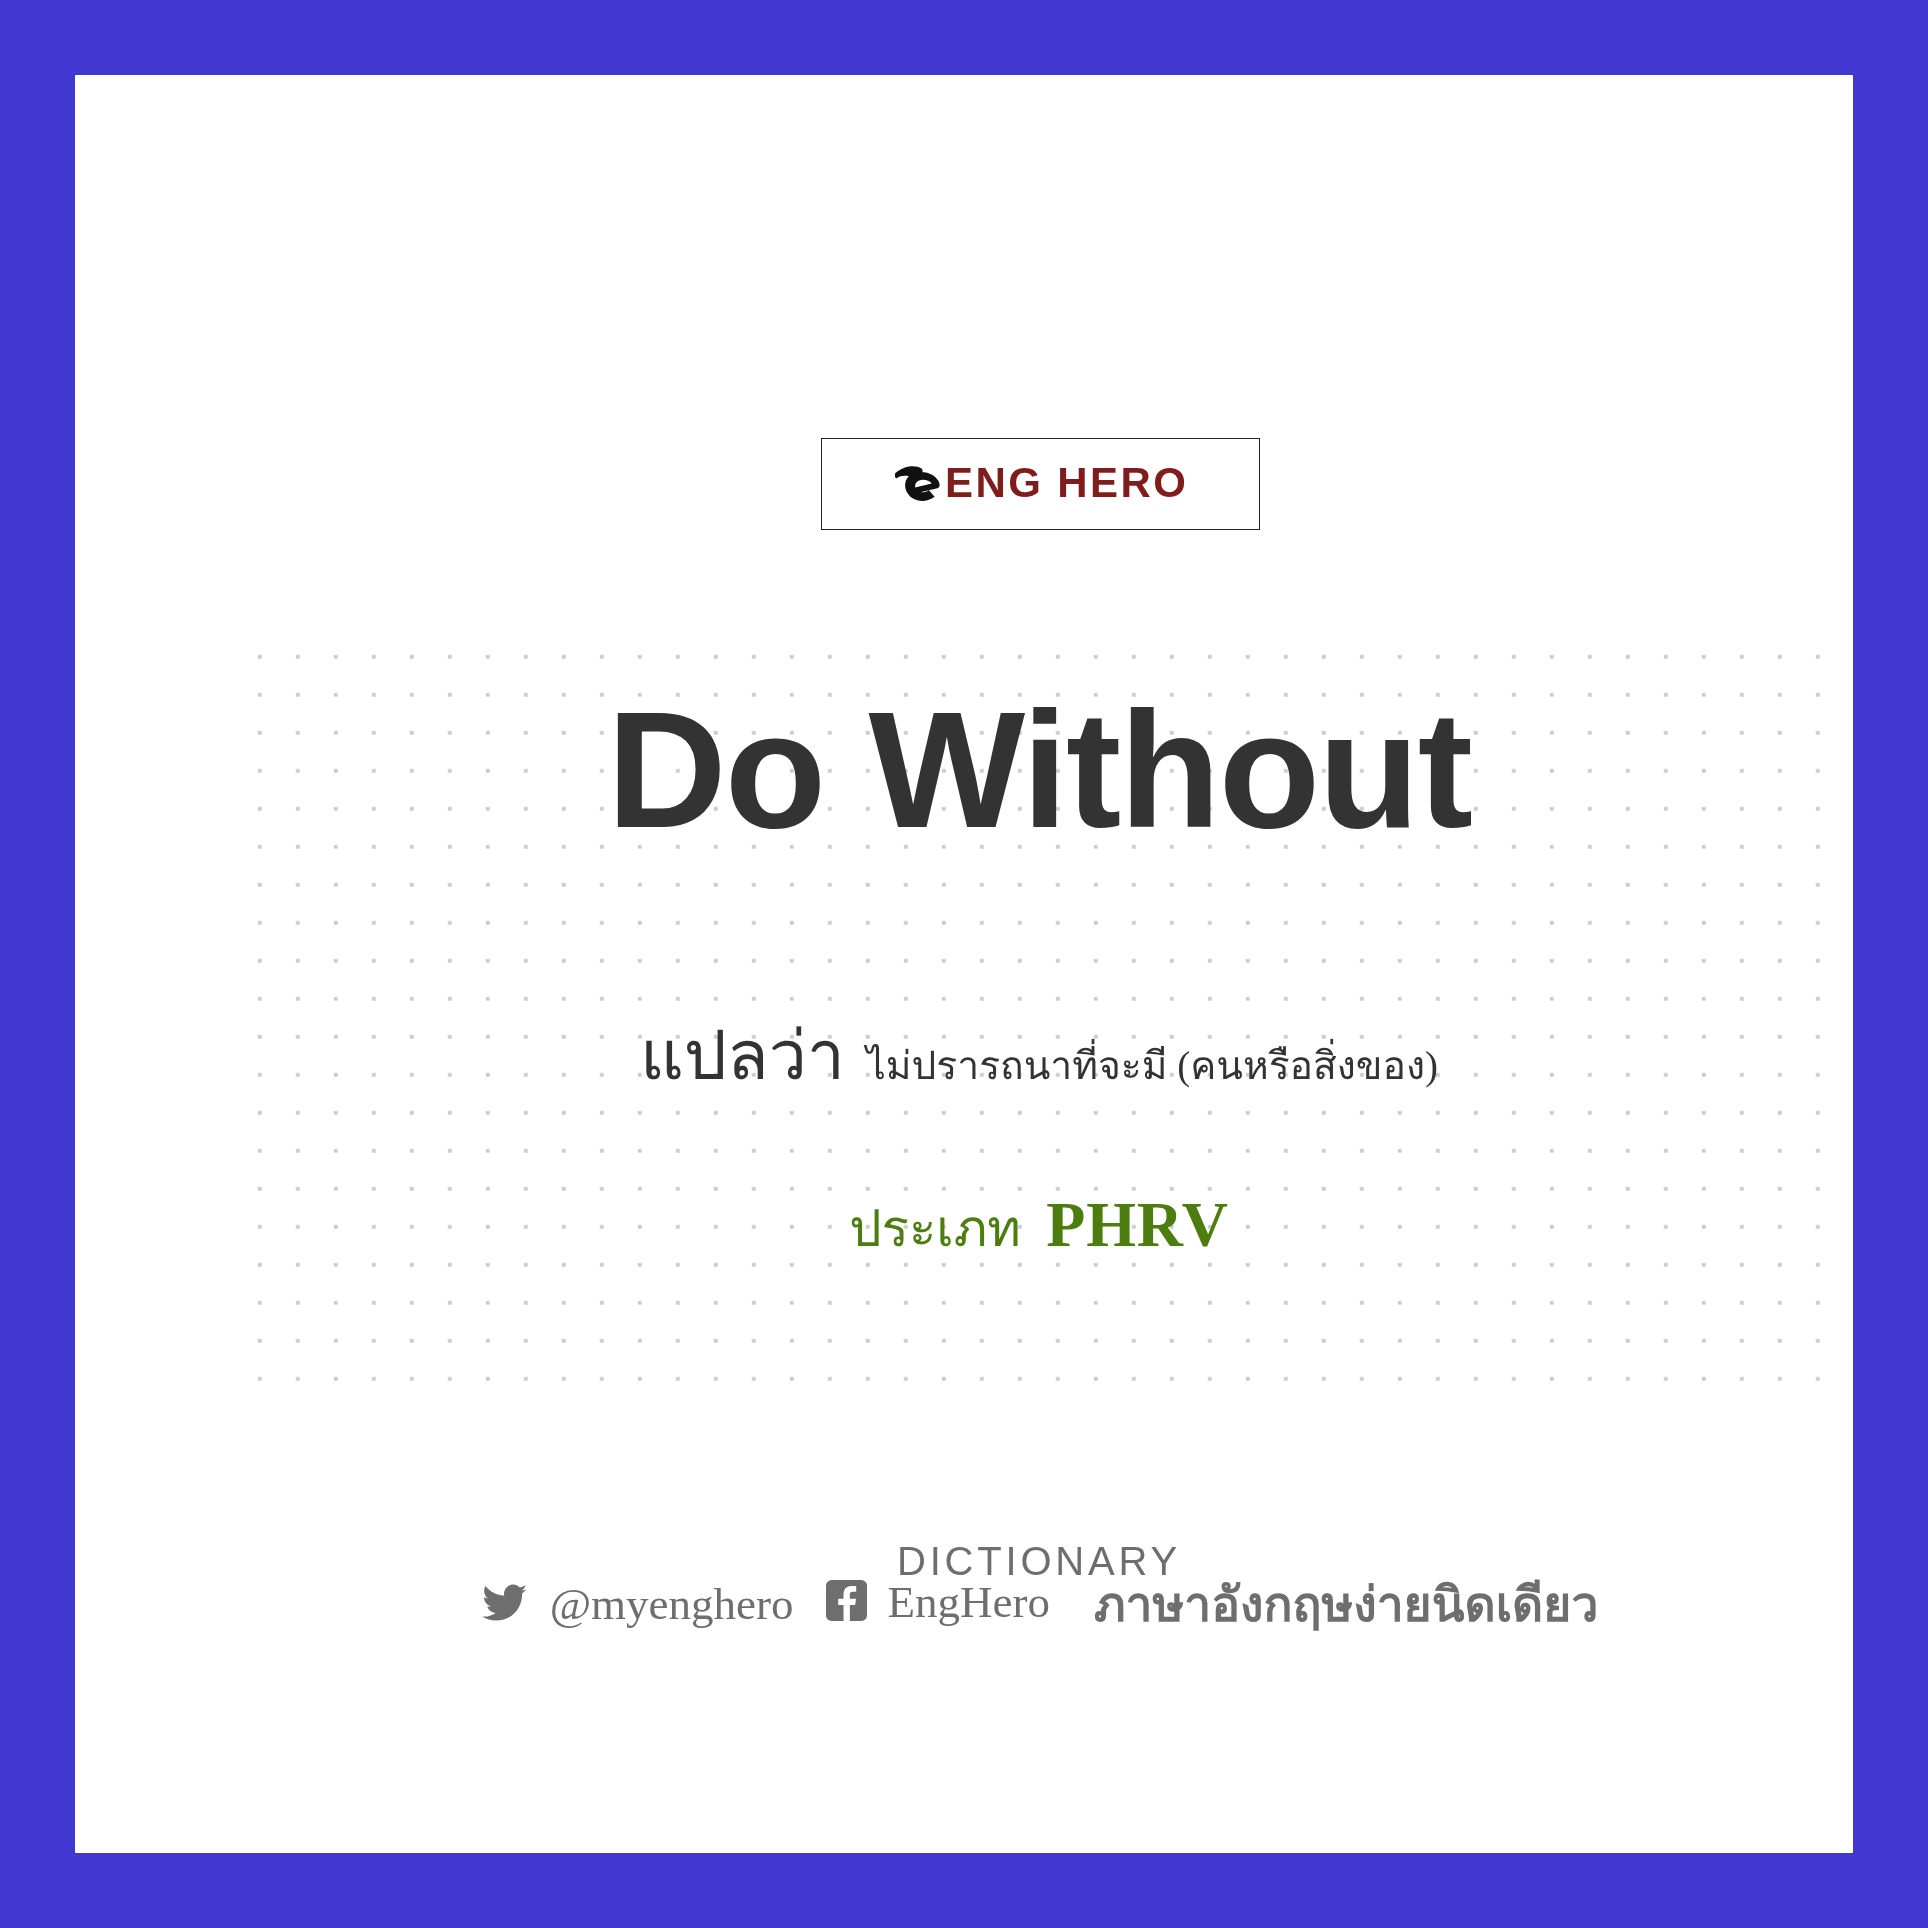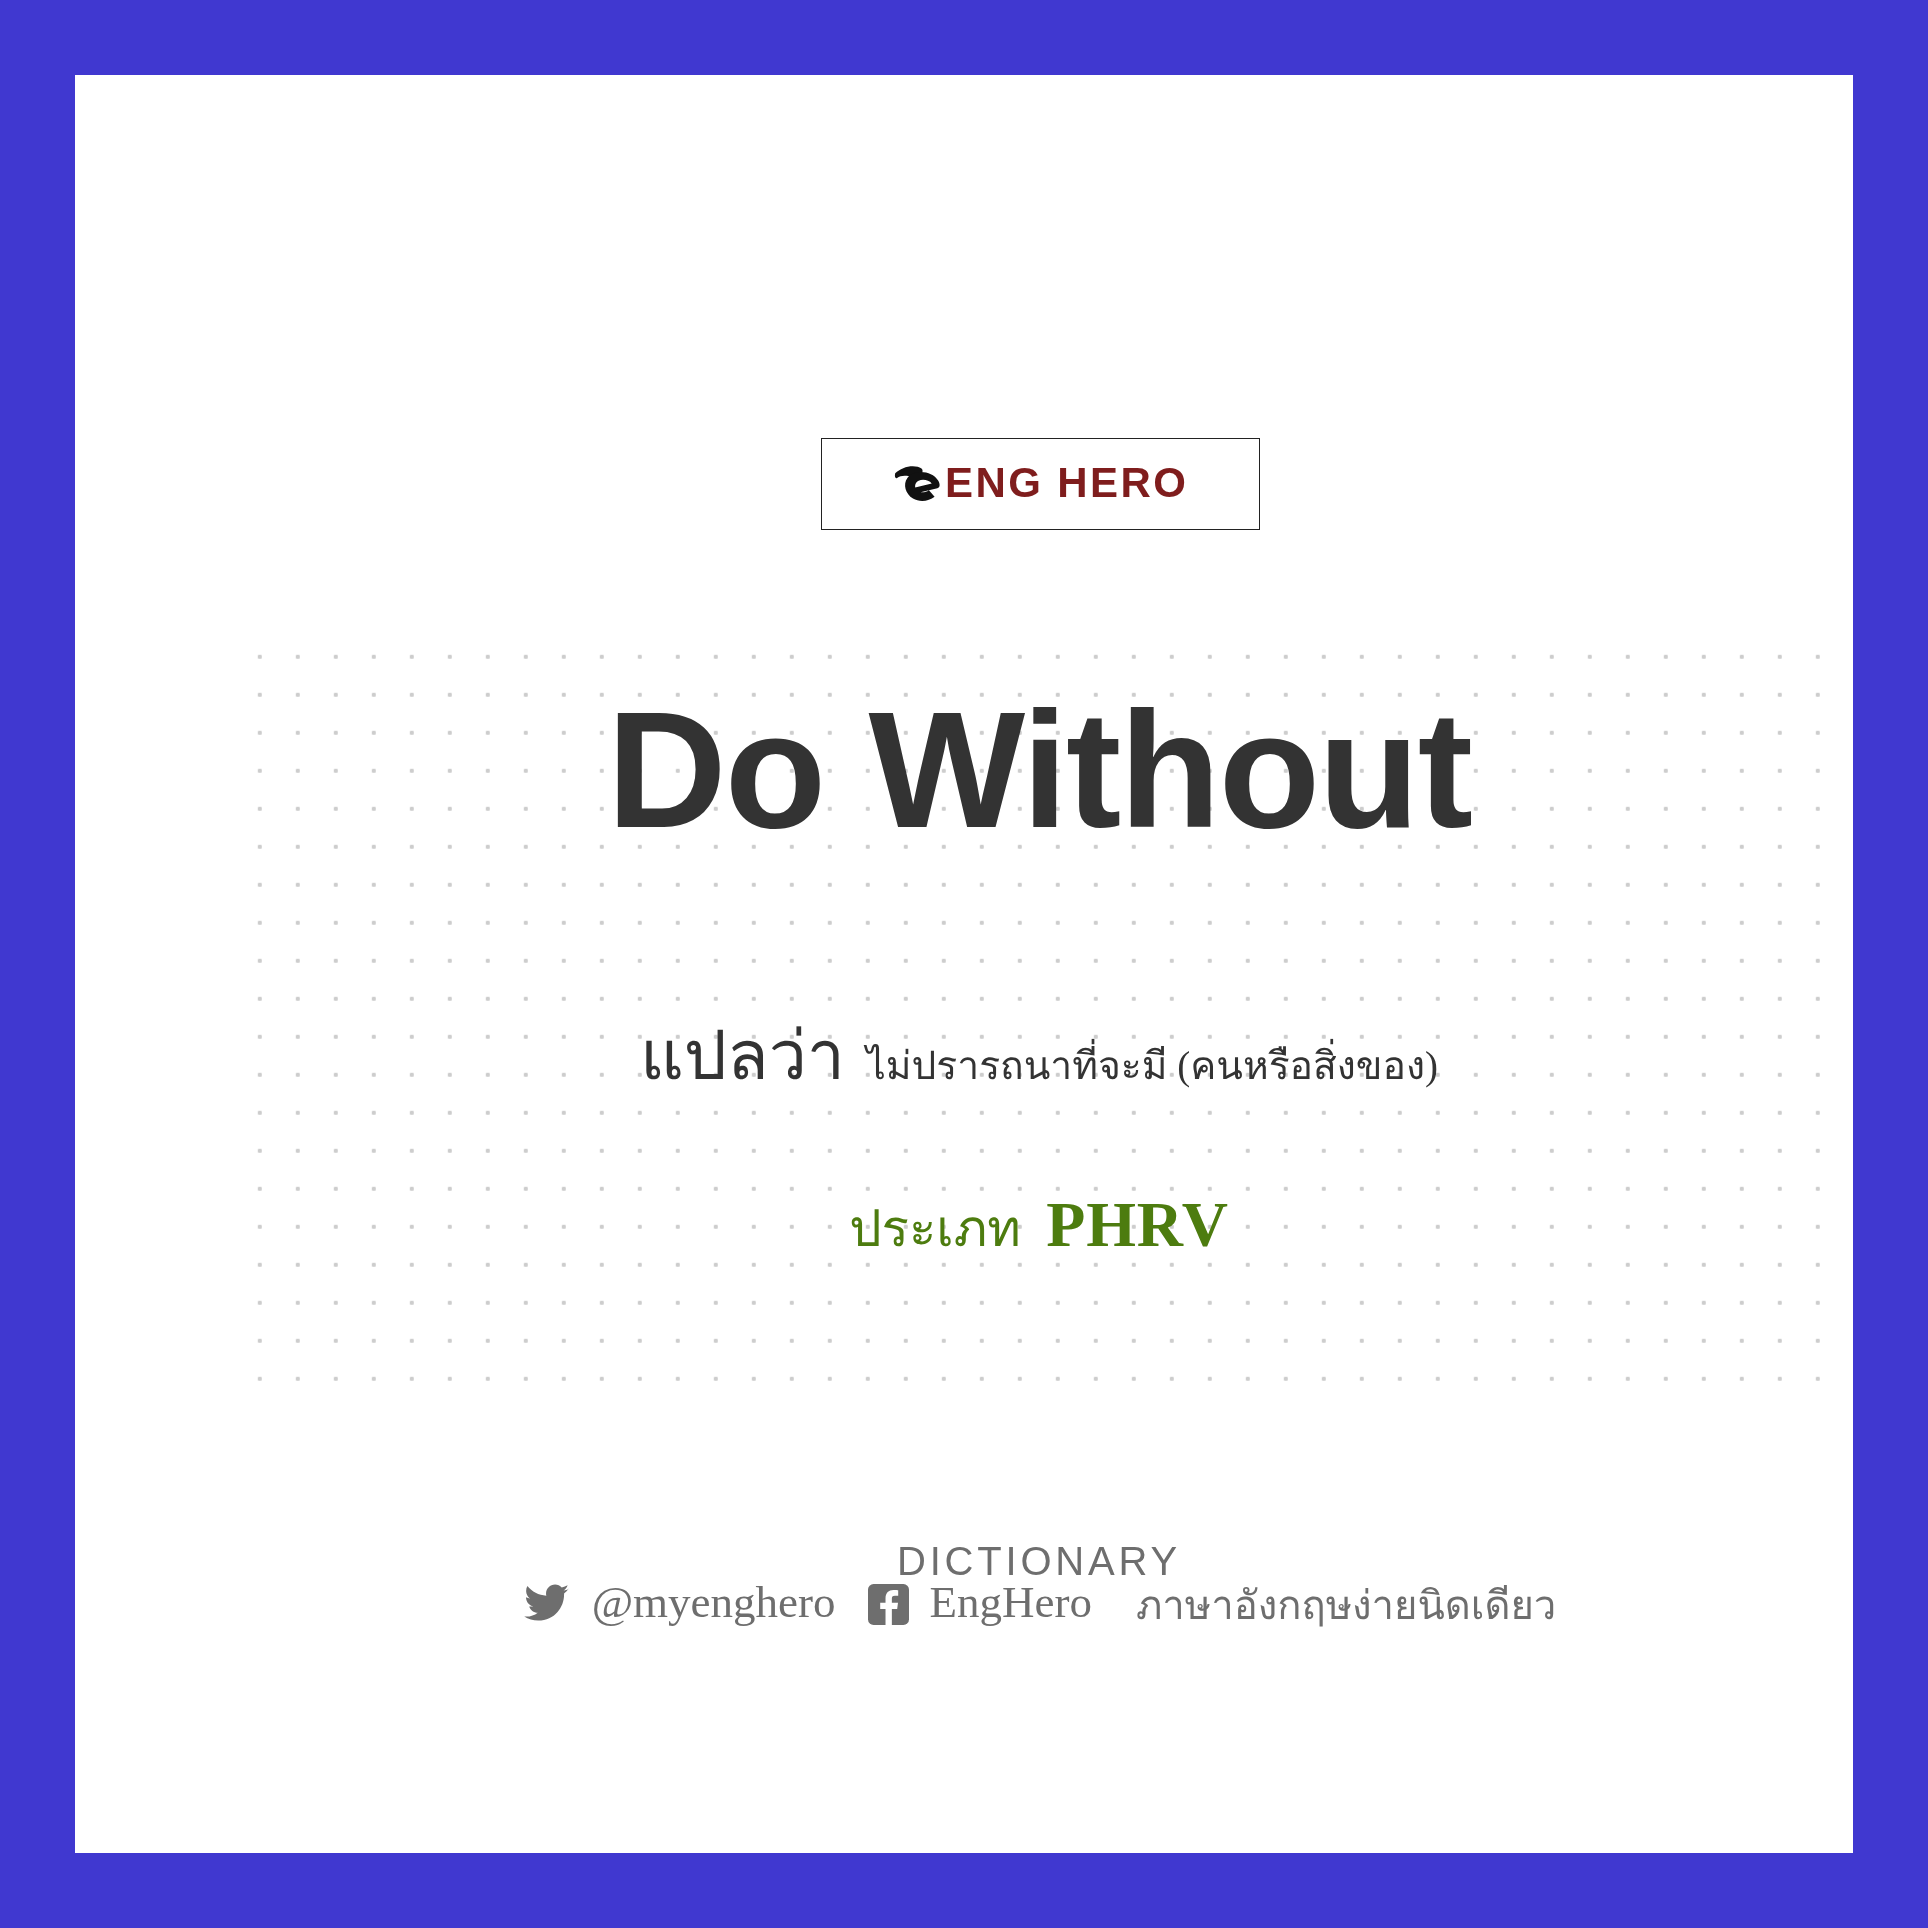--- a/index.html
+++ b/index.html
@@ -159,33 +159,34 @@
     width: 1778px;
     display: flex;
     align-items: center;
     justify-content: center;
     gap: 32px;
     color: #6e6e6e;
     white-space: nowrap;
   }
   .social-item {
     display: flex;
-    align-items: flex-end;
+    align-items: flex-start;
     gap: 21px;
   }
   .social-label {
     font-family: "Liberation Serif", "DejaVu Serif", serif;
     font-size: 45px;
     color: #6e6e6e;
     line-height: 1;
   }
   .social-label.thai {
     font-family: "DejaVu Sans", "Liberation Sans", sans-serif;
-    font-size: 40px;
+    font-size: 48px;
     margin-left: 23px;
+    font-weight: bold;
   }
   .tw-icon { width: 49px; height: 43px; display: block; }
   .fb-icon { width: 41px; height: 41px; display: block; }
 </style>
 </head>
 <body>
 
 <div id="card">
   <div id="inner">
 

